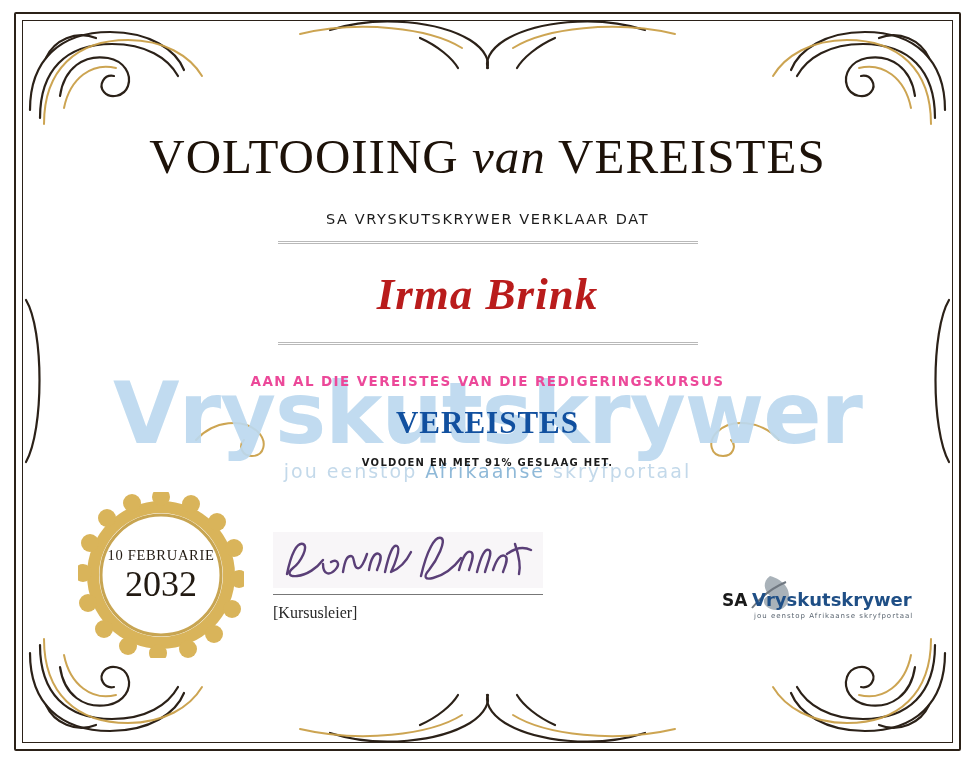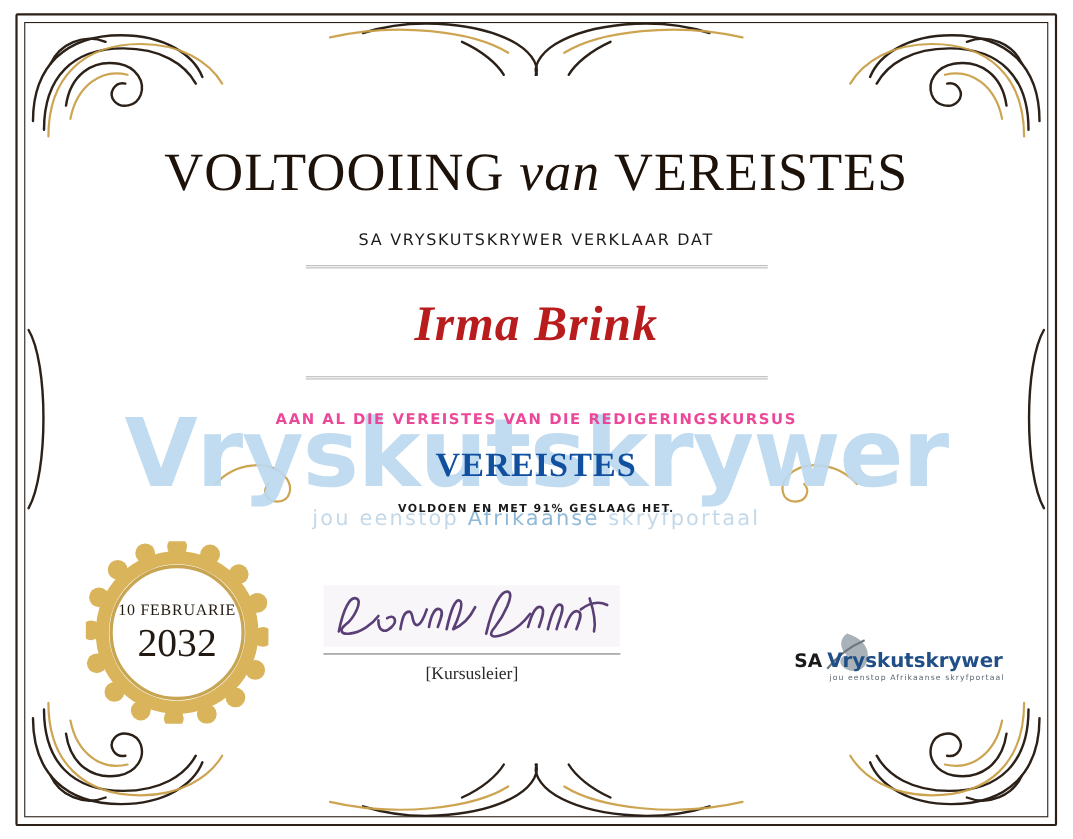--- a/index.html
+++ b/index.html
@@ -179,24 +179,24 @@
   }
   .seal-year {
     font-size: 36px;
     line-height: 1.05;
     margin-top: 2px;
   }
 
   
   .signature-block {
     position: absolute;
-    left: 294px;
+    left: 273px;
     top: 530px;
     width: 270px;
-    text-align: center;
+    text-align: left;
   }
   .signature-img {
     height: 62px;
     position: relative;
   }
   .signature-img svg { position: absolute; left: 0; top: 0; }
   .sig-line {
     margin-top: 2px;
     border-top: 1px solid #777;
     width: 270px;

